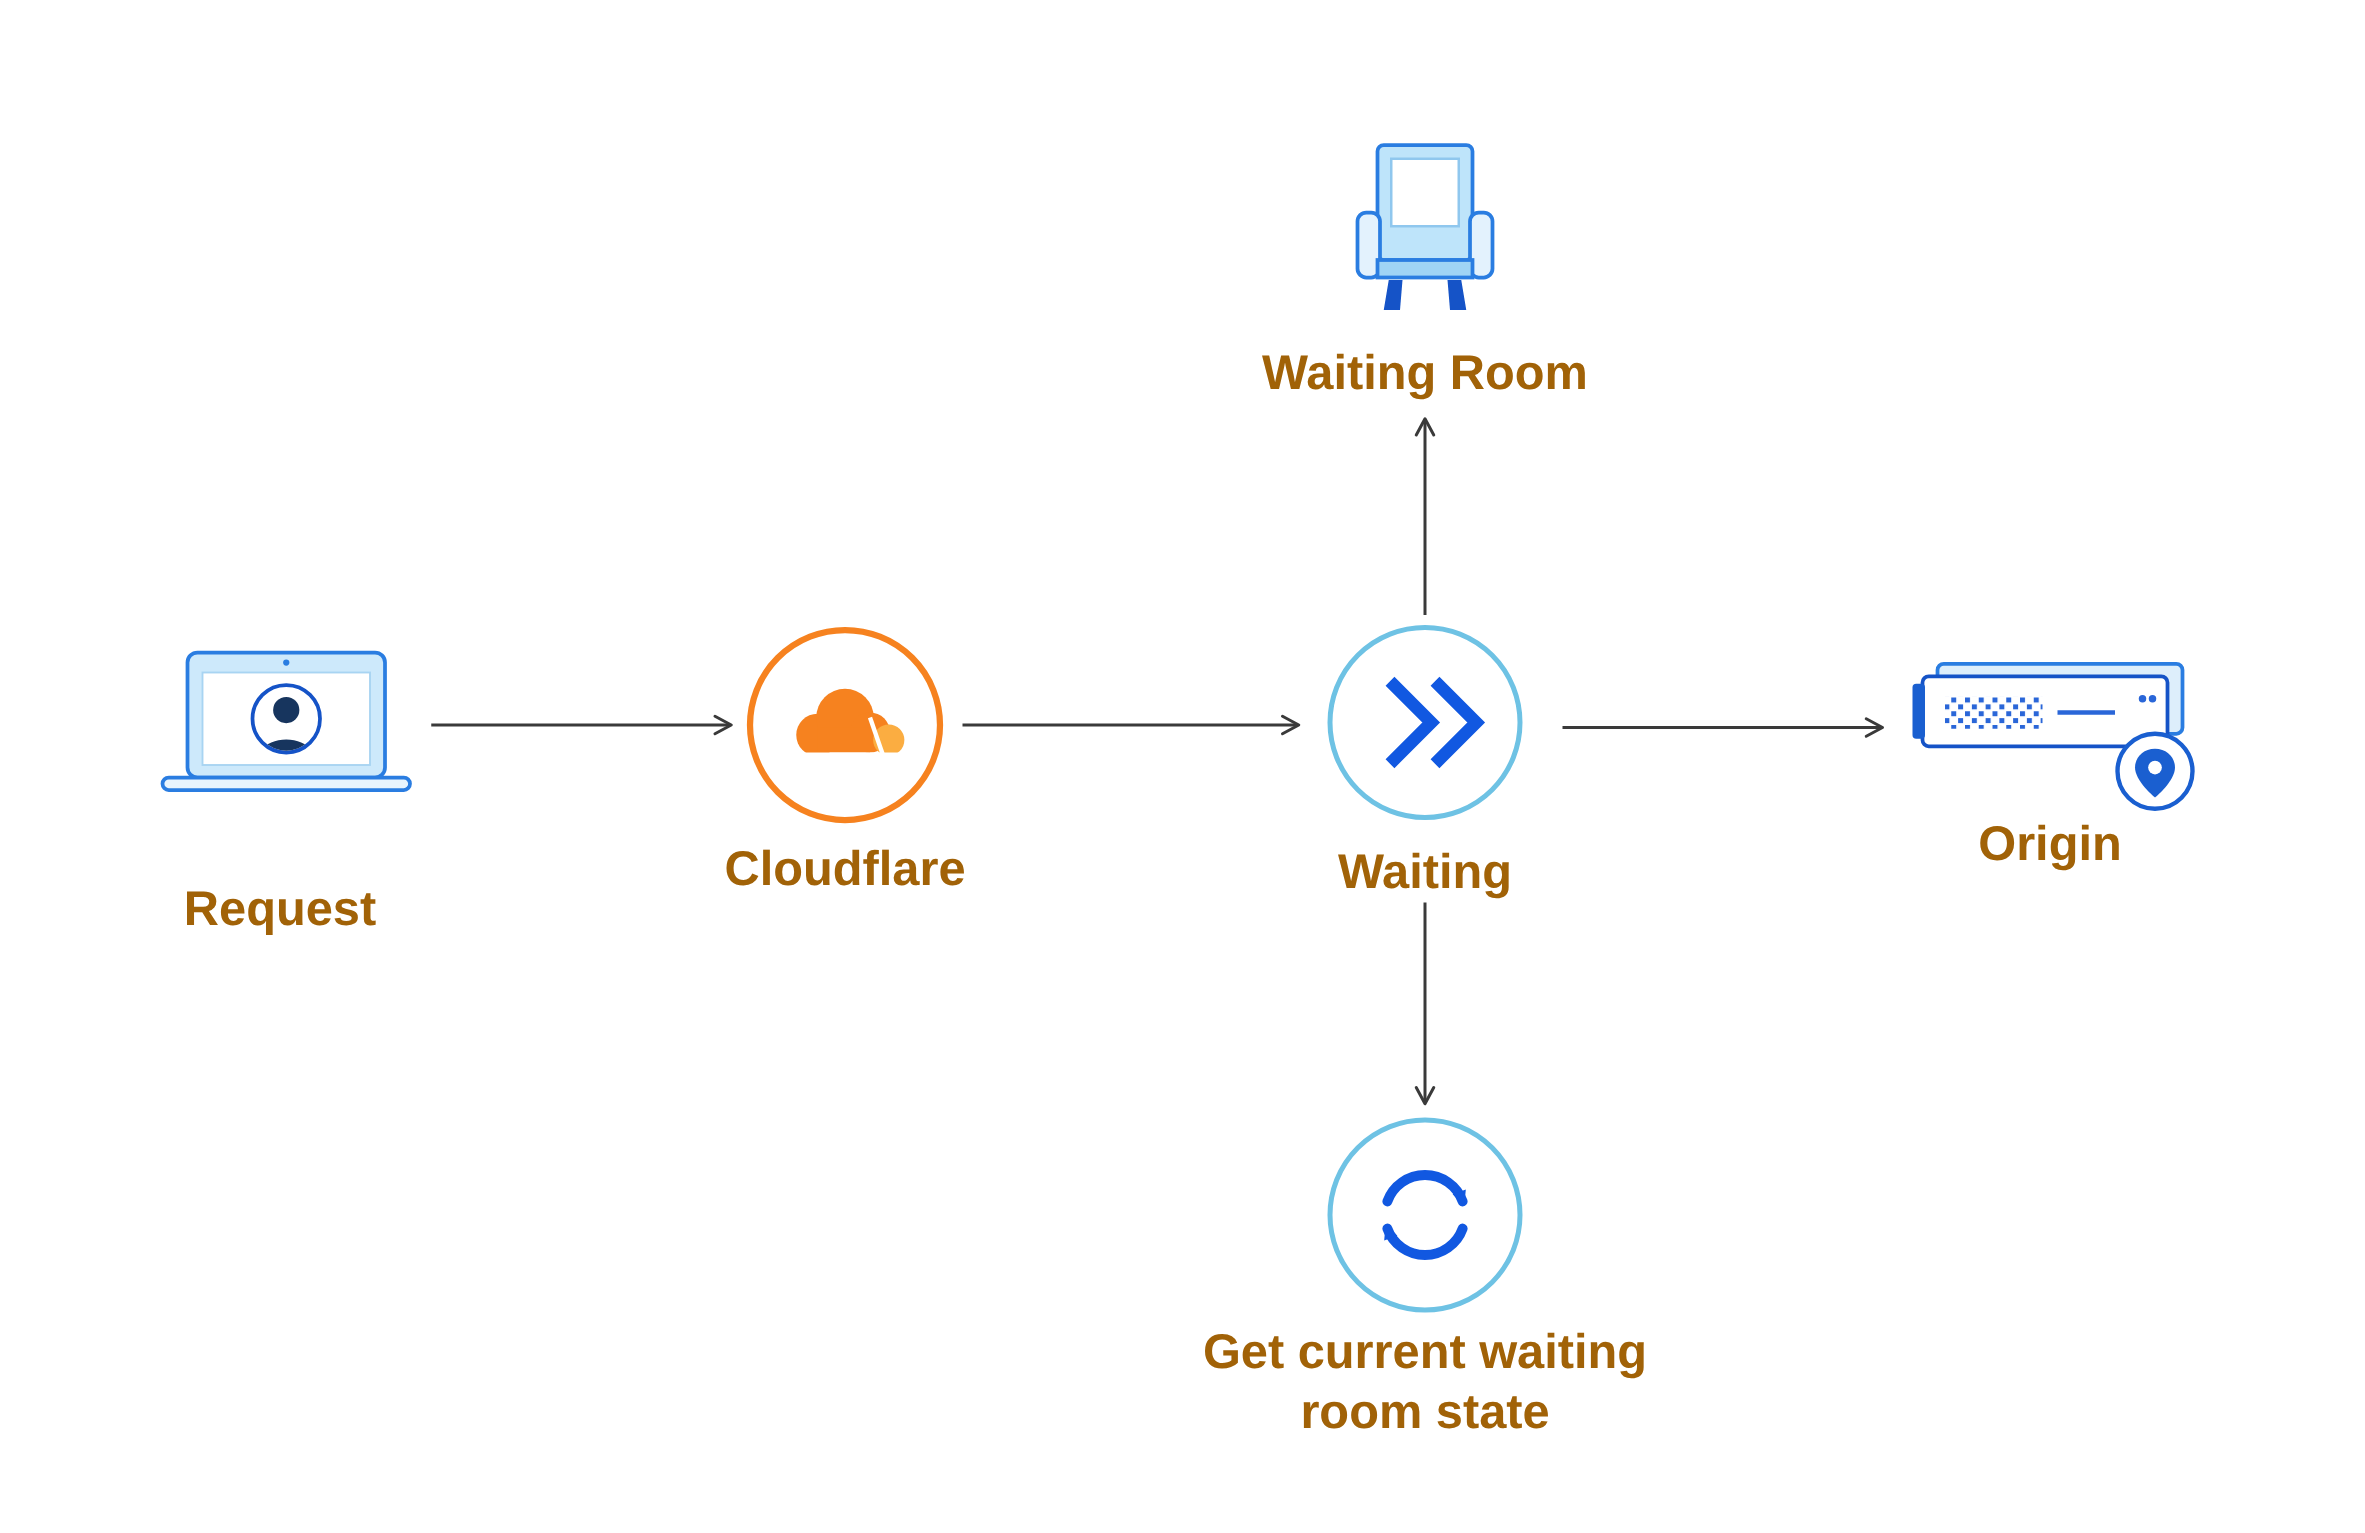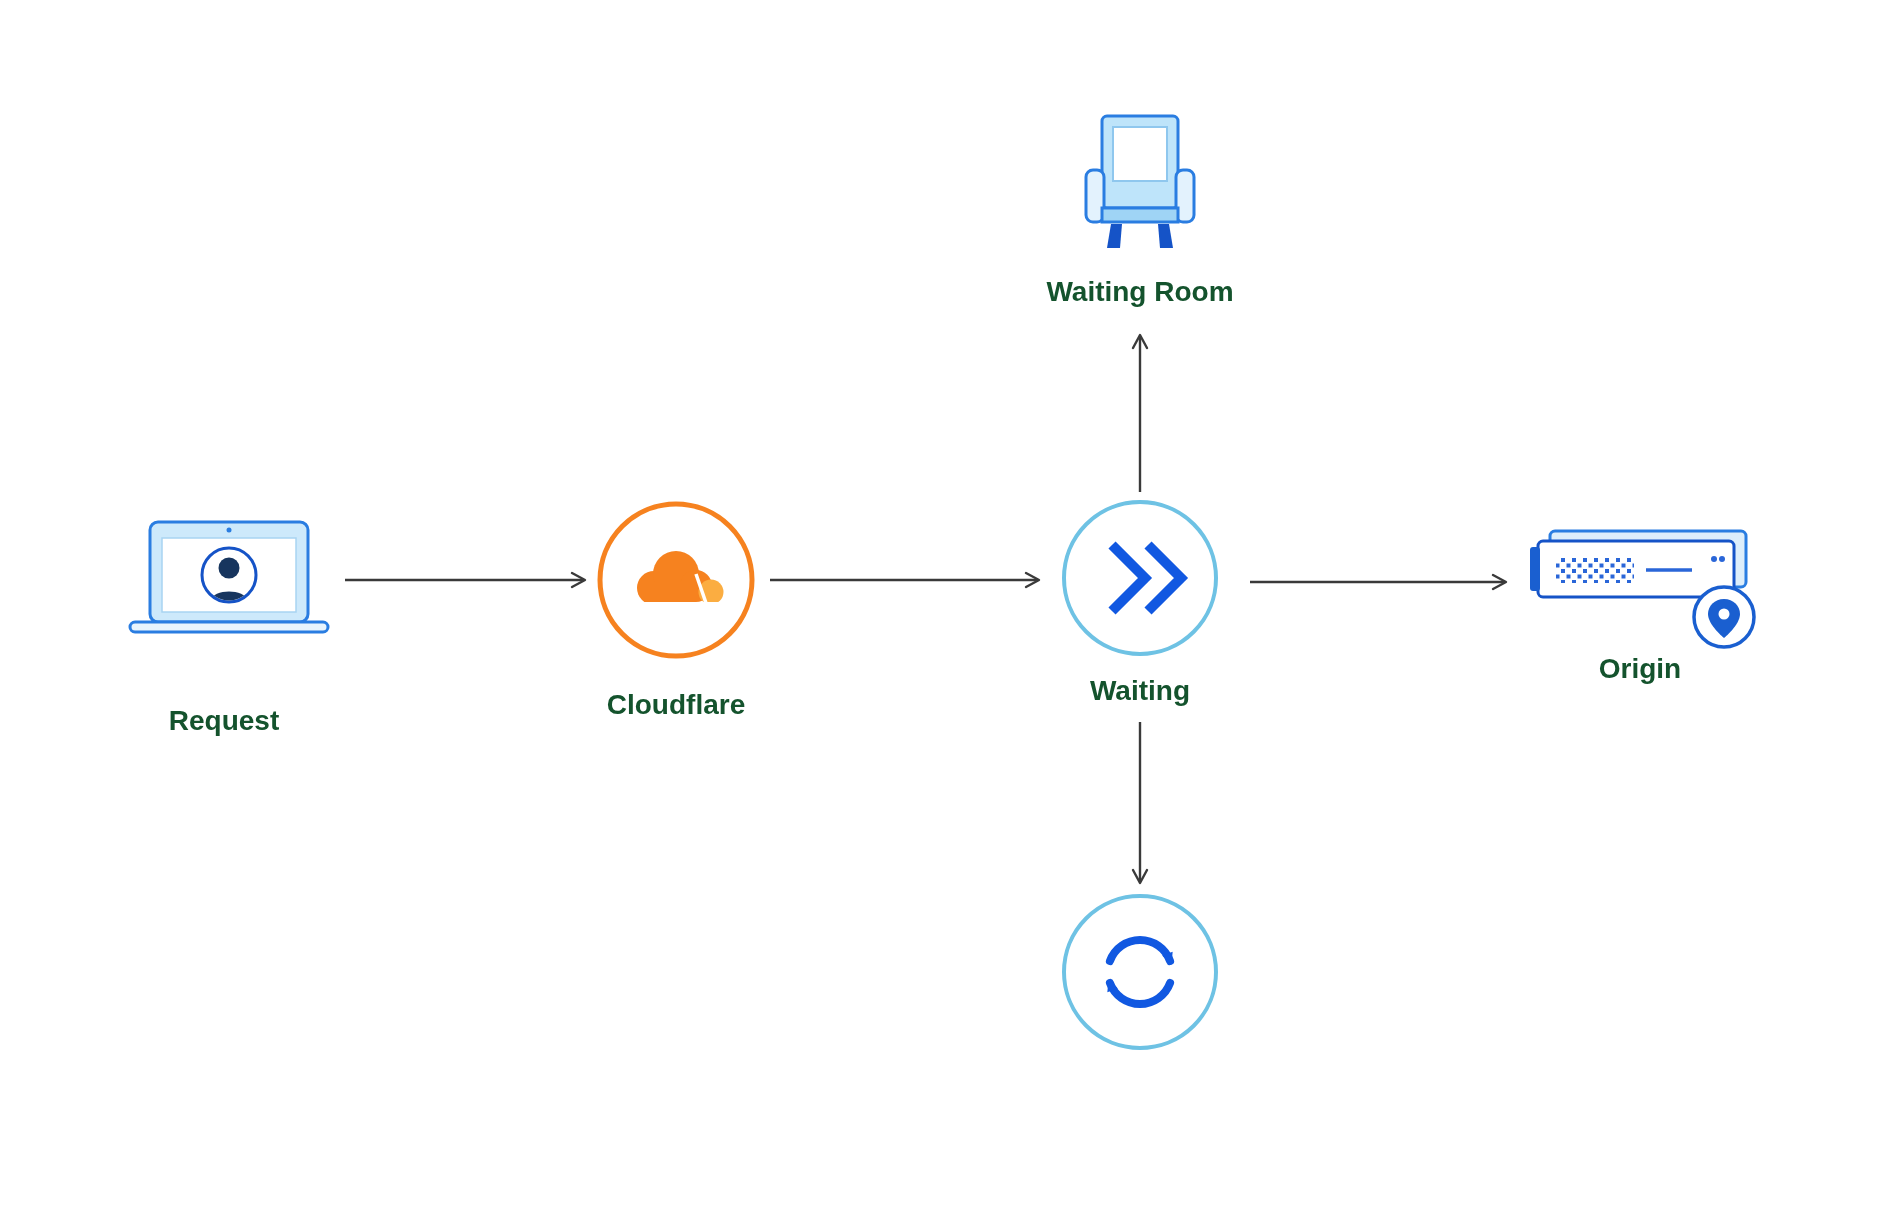--- a/index.html
+++ b/index.html
@@ -9,23 +9,23 @@
     height: 1226px;
     background: #ffffff;
     overflow: hidden;
     font-family: "Liberation Sans", sans-serif;
   }
   .node { position: absolute; }
   .label {
     position: absolute;
     transform: translateX(-50%);
     font-weight: 700;
-    font-size: 28px;
+    font-size: 39px;
     line-height: 1.22;
-    color: #14532d;
+    color: #a16207;
     text-align: center;
     white-space: pre-line;
   }
   #edges-layer {
     position: absolute;
     left: 0; top: 0;
     width: 1892px; height: 1226px;
   }
 </style>
 </head>
@@ -75,21 +75,21 @@
         <circle cx="58" cy="88" r="17" fill="#F6821F"></circle>
         <circle cx="80" cy="74" r="23" fill="#F6821F"></circle>
         <circle cx="100" cy="86" r="16" fill="#F6821F"></circle>
         <rect x="58" y="82" width="42" height="20" fill="#F6821F"></rect>
         <circle cx="115" cy="92" r="12.5" fill="#FBAD41"></circle>
         <rect x="36" y="102" width="96" height="14" fill="#ffffff"></rect>
         <line x1="100" y1="74" x2="110" y2="103" stroke="#ffffff" stroke-width="3.5"></line>
       </g>
     </svg>
   </div>
-  <div class="label" style="left:676px; top:688px;">Cloudflare</div>
+  <div class="label" style="left:676px; top:672px;">Cloudflare</div>
 
   <div class="node" style="left:1060px; top:498px; width:160px; height:160px;">
     <svg width="160" height="160" viewBox="0 0 160 160">
       <circle cx="80" cy="80" r="76" fill="#ffffff" stroke="#6EC2E4" stroke-width="4"></circle>
       <g fill="none" stroke="#1158E1" stroke-width="10" stroke-linejoin="miter">
         <polyline points="52,47 85,80 52,113"></polyline>
         <polyline points="88,47 121,80 88,113"></polyline>
       </g>
     </svg>
   </div>
@@ -137,14 +137,16 @@
           <path d="M2,3 L17,10 L2,17 Z" fill="#1158E1"></path>
         </marker>
       </defs>
       <circle cx="80" cy="80" r="76" fill="#ffffff" stroke="#6EC2E4" stroke-width="4"></circle>
       <g fill="none" stroke="#1158E1" stroke-width="8" stroke-linecap="round">
         <path d="M49.9,69.1 A32,32 0 0 1 110.1,69.1" marker-end="url(#syncm)"></path>
         <path d="M110.1,90.9 A32,32 0 0 1 49.9,90.9" marker-end="url(#syncm)"></path>
       </g>
     </svg>
   </div>
+  <div class="label" style="left:1140px; top:1058px;">Get current waiting
+room state</div>
 
 </div>
 
 </body></html>

